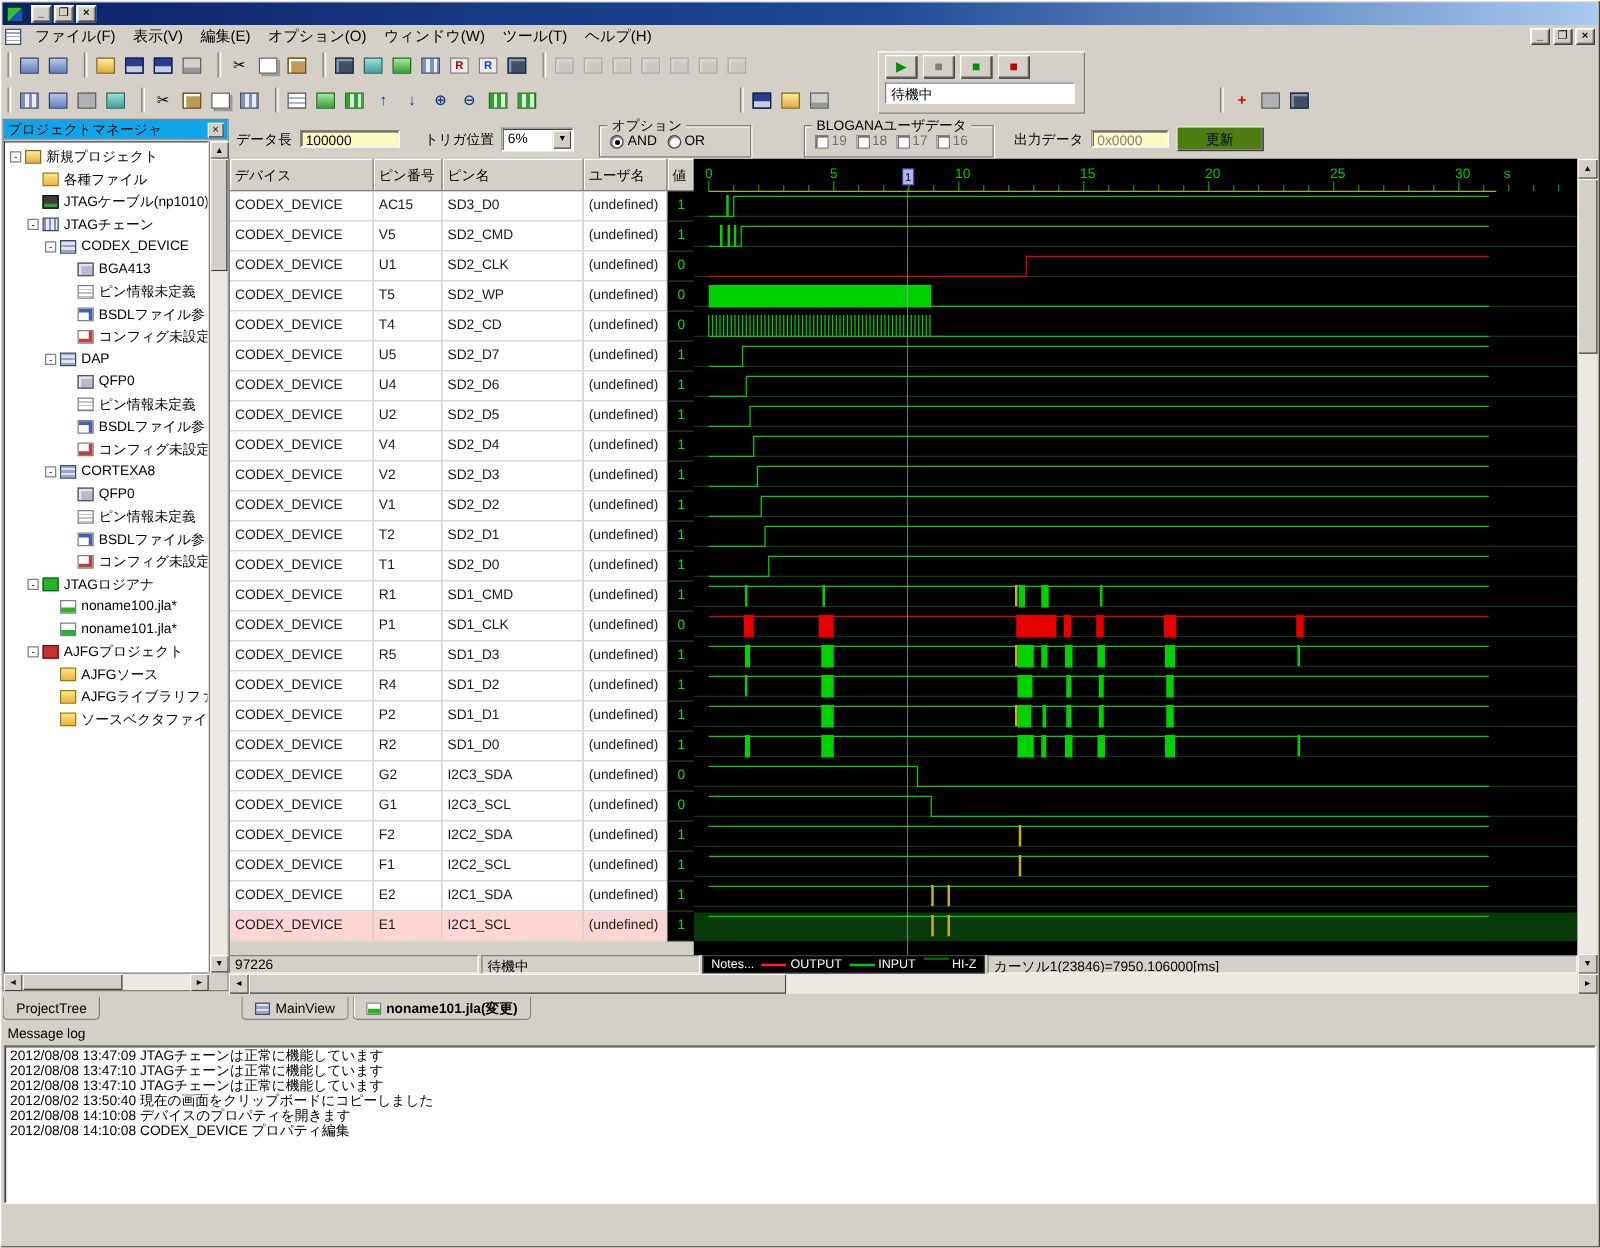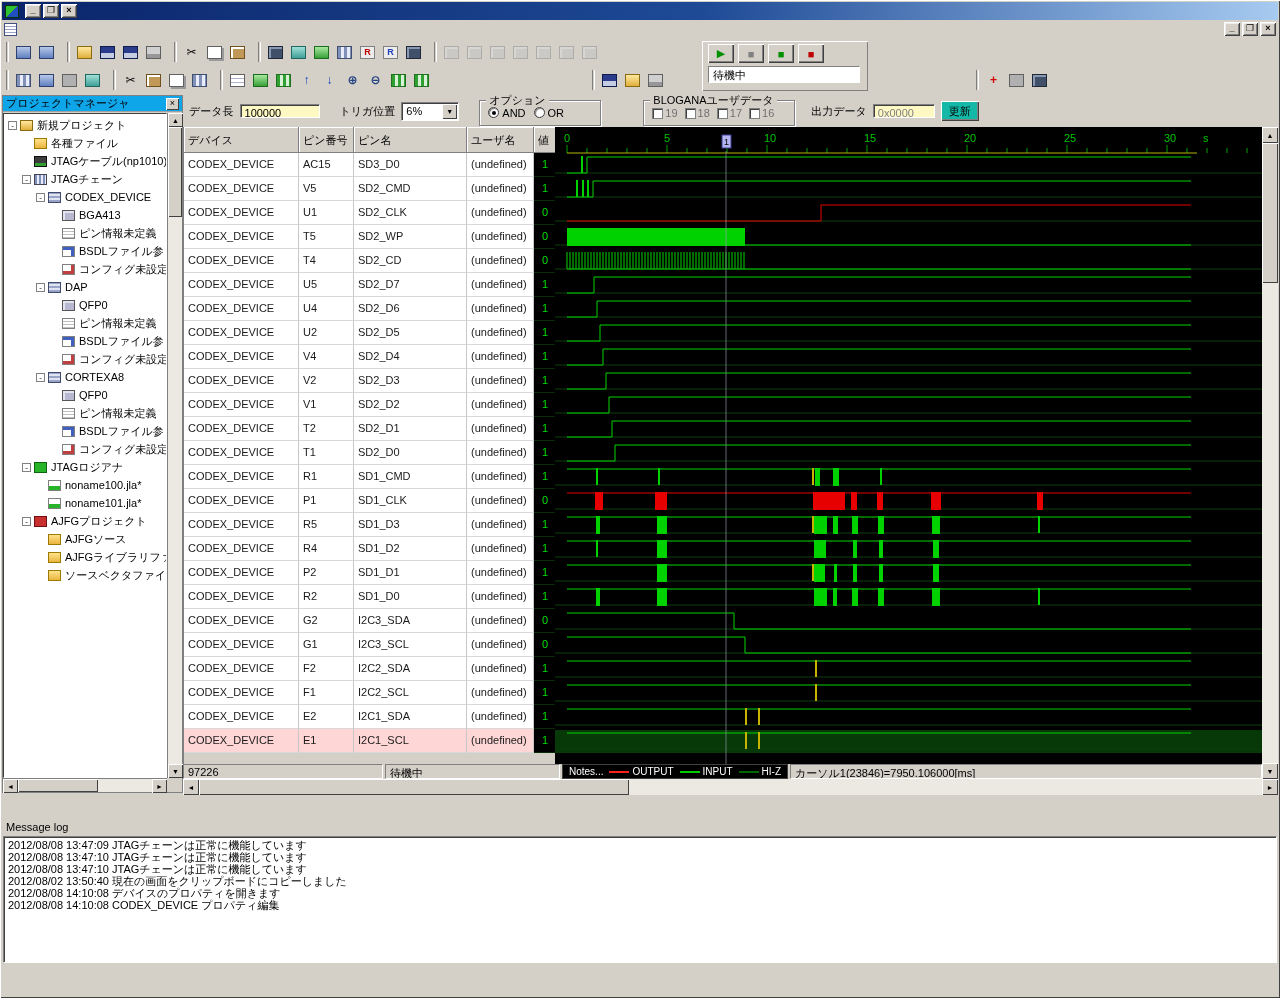--- a/index.html
+++ b/index.html
@@ -50,27 +50,27 @@
 .control-bar{position:absolute;left:183px;top:95px;width:1095px;height:32px;display:flex;align-items:center;gap:6px;padding-left:6px}
 .lbl{font-size:11px;white-space:nowrap}
 .field{height:14px;background:#fef9c3;border:1px solid;border-color:#808080 #fff #fff #808080;box-shadow:inset 1px 1px 0 #404040;padding:2px 4px;font-size:11px}
 .field.gray span{color:#808080}
 .w80{width:80px}.w62{width:62px}
 .combo{height:19px;width:58px;background:#fff;border:1px solid;border-color:#808080 #fff #fff #808080;box-shadow:inset 1px 1px 0 #404040;display:flex;align-items:center;padding-left:4px;position:relative}
 .combo-btn{position:absolute;right:1px;top:1px;width:15px;height:15px;background:#d4d0c8;font-size:7px;text-align:center;line-height:15px;
 box-shadow:inset 1px 1px 0 #fff,inset -1px -1px 0 #404040}
 .gbox{position:relative;border:1px solid #808080;box-shadow:inset 1px 1px 0 #fff,1px 1px 0 #fff;height:26px;display:flex;align-items:center;gap:8px;padding:2px 8px;margin-top:4px}
 .gtitle{position:absolute;top:-8px;left:6px;background:#d4d0c8;padding:0 3px;font-size:11px;white-space:nowrap}
-.radio-row{display:flex;gap:3px}
+.radio-row{display:flex;align-items:center;gap:3px}
 .radio{width:11px;height:11px;border-radius:50%;background:#fff;border:1px solid #404040;box-shadow:inset 1px 1px 1px #808080;position:relative}
 .radio.on::after{content:"";position:absolute;left:3px;top:3px;width:4px;height:4px;border-radius:50%;background:#000}
 .bits{display:flex;gap:7px}
 .bit{display:flex;align-items:center;gap:2px;color:#707070}
 .checkbox{width:11px;height:11px;background:#fff;border:1px solid #808080;box-shadow:inset 1px 1px 0 #404040}
-.btn95{height:20px;padding:1px 8px;background:#14b8a6;border:0;font-size:11px;
+.btn95{height:20px;padding:1px 24px;background:#4d7c0f;border:0;font-size:11px;
 box-shadow:inset 1px 1px 0 #fff,inset -1px -1px 0 #404040,inset -2px -2px 0 #808080}
 
 .tree-panel{position:absolute;left:2px;top:95px;width:181px;height:698px;background:#d4d0c8;border:1px solid #808080}
 .tree-header{height:16px;display:flex;align-items:center;padding:0 3px;font-size:11px;background:#0ea5e9;border-bottom:1px solid #a0a0a0}
 .x-btn{margin-left:auto;width:13px;height:12px;font-size:9px;line-height:11px;text-align:center;background:#d4d0c8;
 box-shadow:inset 1px 1px 0 #fff,inset -1px -1px 0 #404040}
 .tree-body{position:absolute;left:0;top:17px;right:0;bottom:14px;display:flex}
 .tree-scroll{flex:1;background:#fff;border:1px solid;border-color:#404040 #fff #fff #404040;overflow:hidden;padding-top:2px}
 .tree-row{height:18px;display:flex;align-items:center;white-space:nowrap;overflow:hidden;font-size:11px}
 .expander{width:9px;height:9px;background:#fff;border:1px solid #808080;font-size:8px;line-height:7px;text-align:center;margin-right:3px;flex:none}
@@ -135,20 +135,29 @@
 
   <div class="titlebar">
     <span class="app-icon"></span>
     <span class="winbtn">_</span>
     <span class="winbtn">❐</span>
     <span class="winbtn">×</span>
   </div>
 
   <div class="menubar">
     <span class="child-icon"></span>
+    <div class="menu-items" id="menuItems" style="display:flex">
+        <div class="menu-item">ファイル(F)</div>
+        <div class="menu-item">表示(V)</div>
+        <div class="menu-item">編集(E)</div>
+        <div class="menu-item">オプション(O)</div>
+        <div class="menu-item">ウィンドウ(W)</div>
+        <div class="menu-item">ツール(T)</div>
+        <div class="menu-item">ヘルプ(H)</div>
+      </div>
     <div class="child-ctrls">
       <span class="winbtn">_</span>
       <span class="winbtn">❐</span>
       <span class="winbtn">×</span>
     </div>
   </div>
 
   <div class="toolbar-zone">
     <div class="tb-row" id="rowA">
         <div class="tb-group">
@@ -944,35 +953,51 @@
       <span>Notes...</span>
       <span id="legendItems" style="display:flex;align-items:center;gap:6px">
           <span style="display: inline-flex; align-items: center; gap: 3px;">
             <span class="leg-line" style="border-top-color: rgb(255, 32, 32);"></span>
             <span>OUTPUT</span>
           </span>
           <span style="display: inline-flex; align-items: center; gap: 3px;">
             <span class="leg-line" style="border-top-color: rgb(0, 204, 0);"></span>
             <span>INPUT</span>
           </span>
-          <span style="display: inline-flex; align-items: center; gap: 3px;">
+          <span style="display: inline-flex; align-items: flex-start; gap: 3px;">
             <span class="leg-line" style="border-top-color: rgb(0, 102, 0);"></span>
             <span>HI-Z</span>
           </span>
         </span>
     </div>
     <div class="ws-panel" style="flex:1">カーソル1(23846)=7950.106000[ms]</div>
   </div>
 
   <div class="hscroll">
     <div class="sb-arrow">◄</div>
     <div class="sb-thumb-h" style="width:430px"></div>
     <div class="sb-arrow" style="margin-left:auto">►</div>
   </div>
 
+  <div class="tabs-row">
+    <div class="tab">
+        <span>ProjectTree</span>
+      </div>
+    <div class="tab-gap"></div>
+    <span id="viewTabs" style="display:flex">
+        <div class="tab">
+          <span class="ti ti-device"></span>
+          <span>MainView</span>
+        </div>
+        <div class="tab active">
+          <span class="ti ti-jla"></span>
+          <span>noname101.jla(変更)</span>
+        </div>
+      </span>
+  </div>
 
   <div class="log-title">Message log</div>
   <div class="log-box" id="logBox">
       <div class="log-line">2012/08/08 13:47:09  JTAGチェーンは正常に機能しています</div>
       <div class="log-line">2012/08/08 13:47:10  JTAGチェーンは正常に機能しています</div>
       <div class="log-line">2012/08/08 13:47:10  JTAGチェーンは正常に機能しています</div>
       <div class="log-line">2012/08/02 13:50:40  現在の画面をクリップボードにコピーしました</div>
       <div class="log-line">2012/08/08 14:10:08  デバイスのプロパティを開きます</div>
       <div class="log-line">2012/08/08 14:10:08  CODEX_DEVICE プロパティ編集</div>
     </div>

